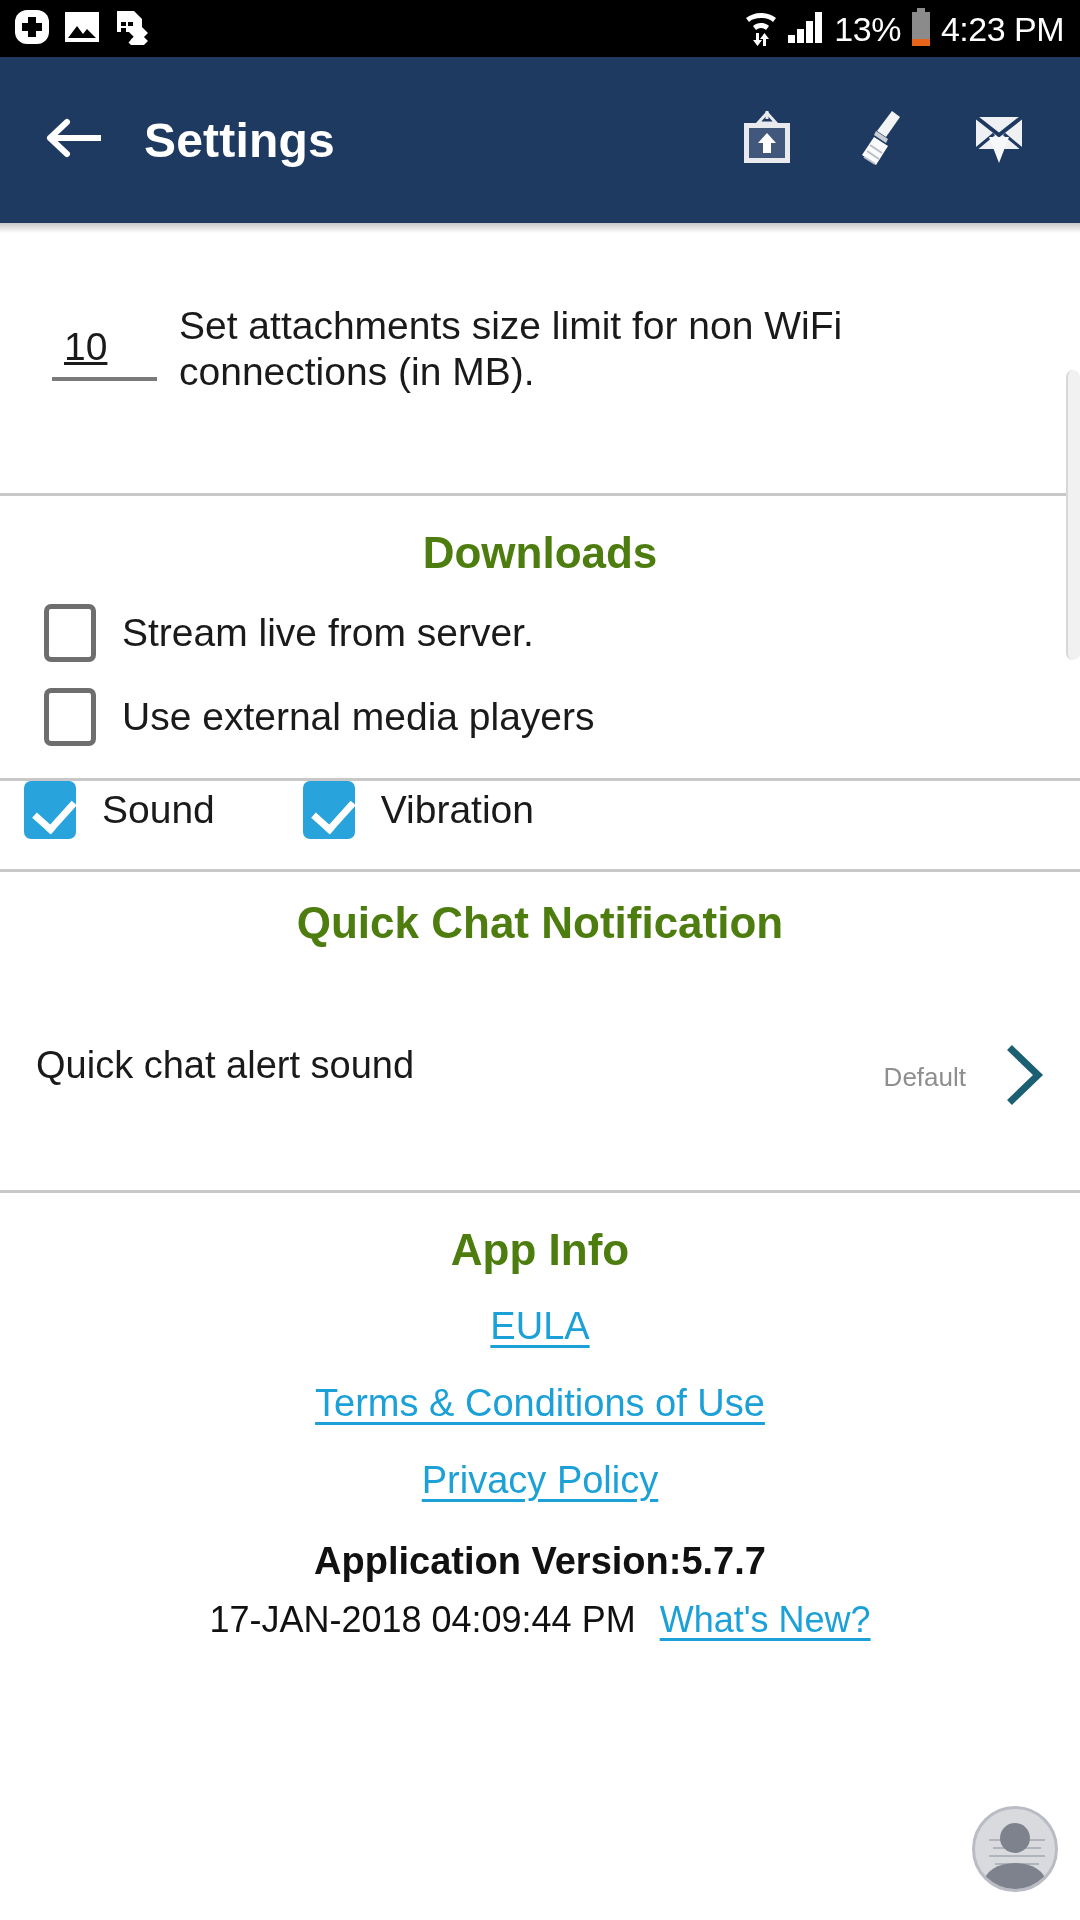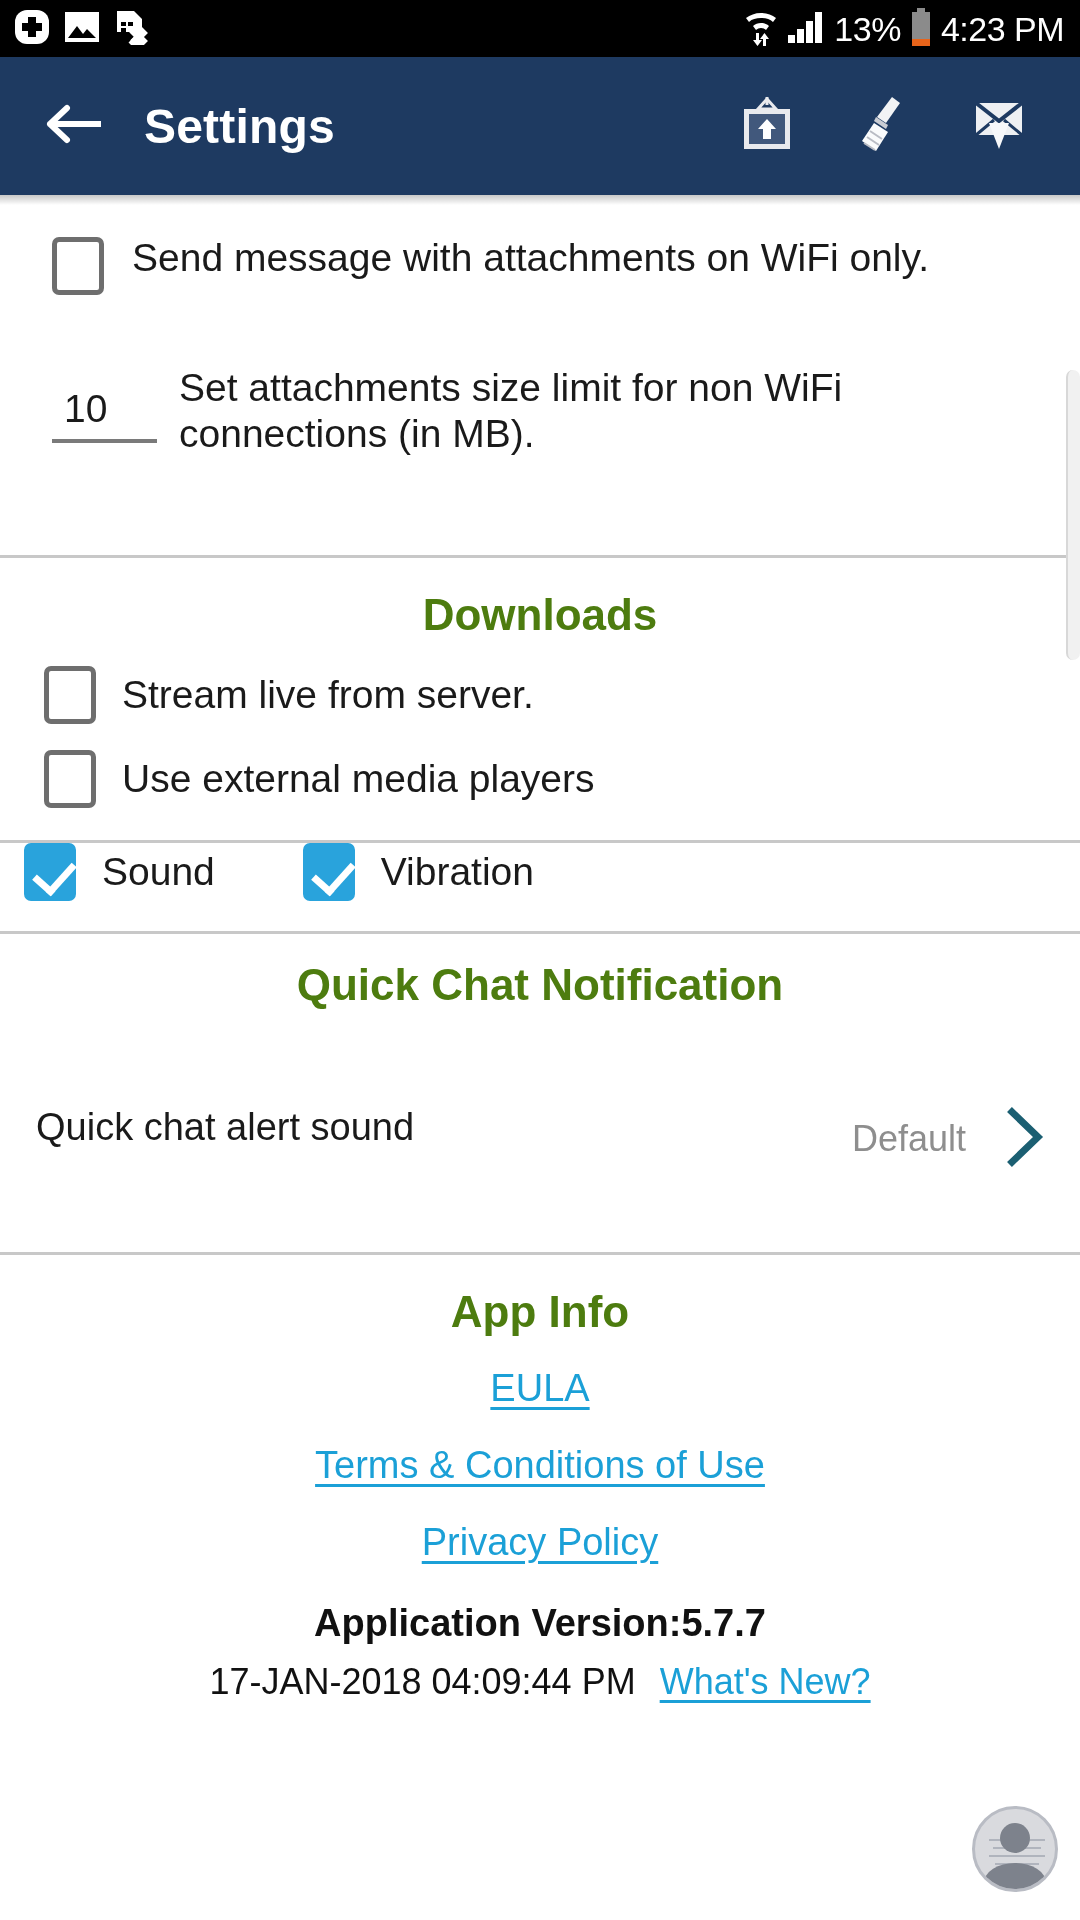--- a/index.html
+++ b/index.html
@@ -17,21 +17,21 @@
     display:flex; align-items:center; justify-content:space-between;
     padding:0 16px 0 14px;
   }
   .sb-left { display:flex; align-items:center; gap:14px; }
   .sb-right { display:flex; align-items:center; gap:9px; }
   .sb-text { font-size:34px; font-weight:400; letter-spacing:-0.5px; line-height:1; }
   .sb-ico { display:block; }
 
   
   .appbar {
-    height:138px; background:#1e3a61;
+    height:166px; background:#1e3a61;
     display:flex; align-items:center; padding:0 28px 0 38px;
   }
   .back-btn { width:70px; height:70px; display:flex; align-items:center; justify-content:center; }
   .appbar-title {
     color:#ffffff; font-size:48px; font-weight:700; margin-left:36px;
     letter-spacing:0.2px; flex:1;
   }
   .appbar-actions { display:flex; align-items:center; gap:54px; padding-right:22px; }
   .ab-ico { width:62px; height:62px; display:flex; align-items:center; justify-content:center; }
 
@@ -69,21 +69,21 @@
   .section-title {
     text-align:center; font-size:44px; font-weight:700; color:#4d7c0f;
   }
 
   .sound-row {
     display:flex; align-items:flex-start; justify-content:space-between;
     padding:0 32px 0 36px;
   }
   .sound-label { font-size:38px; color:#1a1a1a; }
   .sound-right { display:flex; align-items:center; gap:36px; }
-  .sound-value { font-size:36px; color:#8e8e8e; }
+  .sound-value { font-size:26px; color:#8e8e8e; }
 
   .links { text-align:center; }
   .applink {
     display:inline-block; font-size:38px; color:#1ba0d7;
     text-decoration:underline; text-underline-offset:6px;
   }
 
   .version { text-align:center; font-size:38px; font-weight:700; color:#111; }
   .builddate { text-align:center; font-size:36px; color:#111; }
   .builddate .applink { font-size:36px; }
@@ -211,27 +211,23 @@
           <path d="M29 30l10 0-10 26-10-26z" fill="#f7f8fa"></path>
         </svg>
       </span>
     </div>
   </div>
 </div>
 
 <div class="content">
   <div class="shadow-strip"></div>
 
-  <div class="row" style="padding-top:24px;">
-    <div class="cb" style="margin:8px 28px 0 28px;"></div>
-    <div class="row-label" style="padding-top:6px;">Send message with attachments on WiFi only.</div>
-  </div>
 
   <div class="row" style="padding-top:70px; align-items:center;">
-    <div class="num-field" style="margin:8px 22px 0 28px;">10</div>
+    <div class="num-field" style="margin:8px 22px 0 28px;text-decoration:underline;">10</div>
     <div class="row-label" style="max-width:700px;">Set attachments size limit for non WiFi connections (in MB).</div>
   </div>
 
   <div class="divider" style="margin-top:98px;"></div>
 
   <div class="section-title" style="padding:32px 0 26px;">Downloads</div>
 
   <div class="row" style="align-items:center; padding-bottom:26px;">
     <div class="cb" style="margin:0 26px 0 20px;"></div>
     <div class="row-label">Stream live from server.</div>

